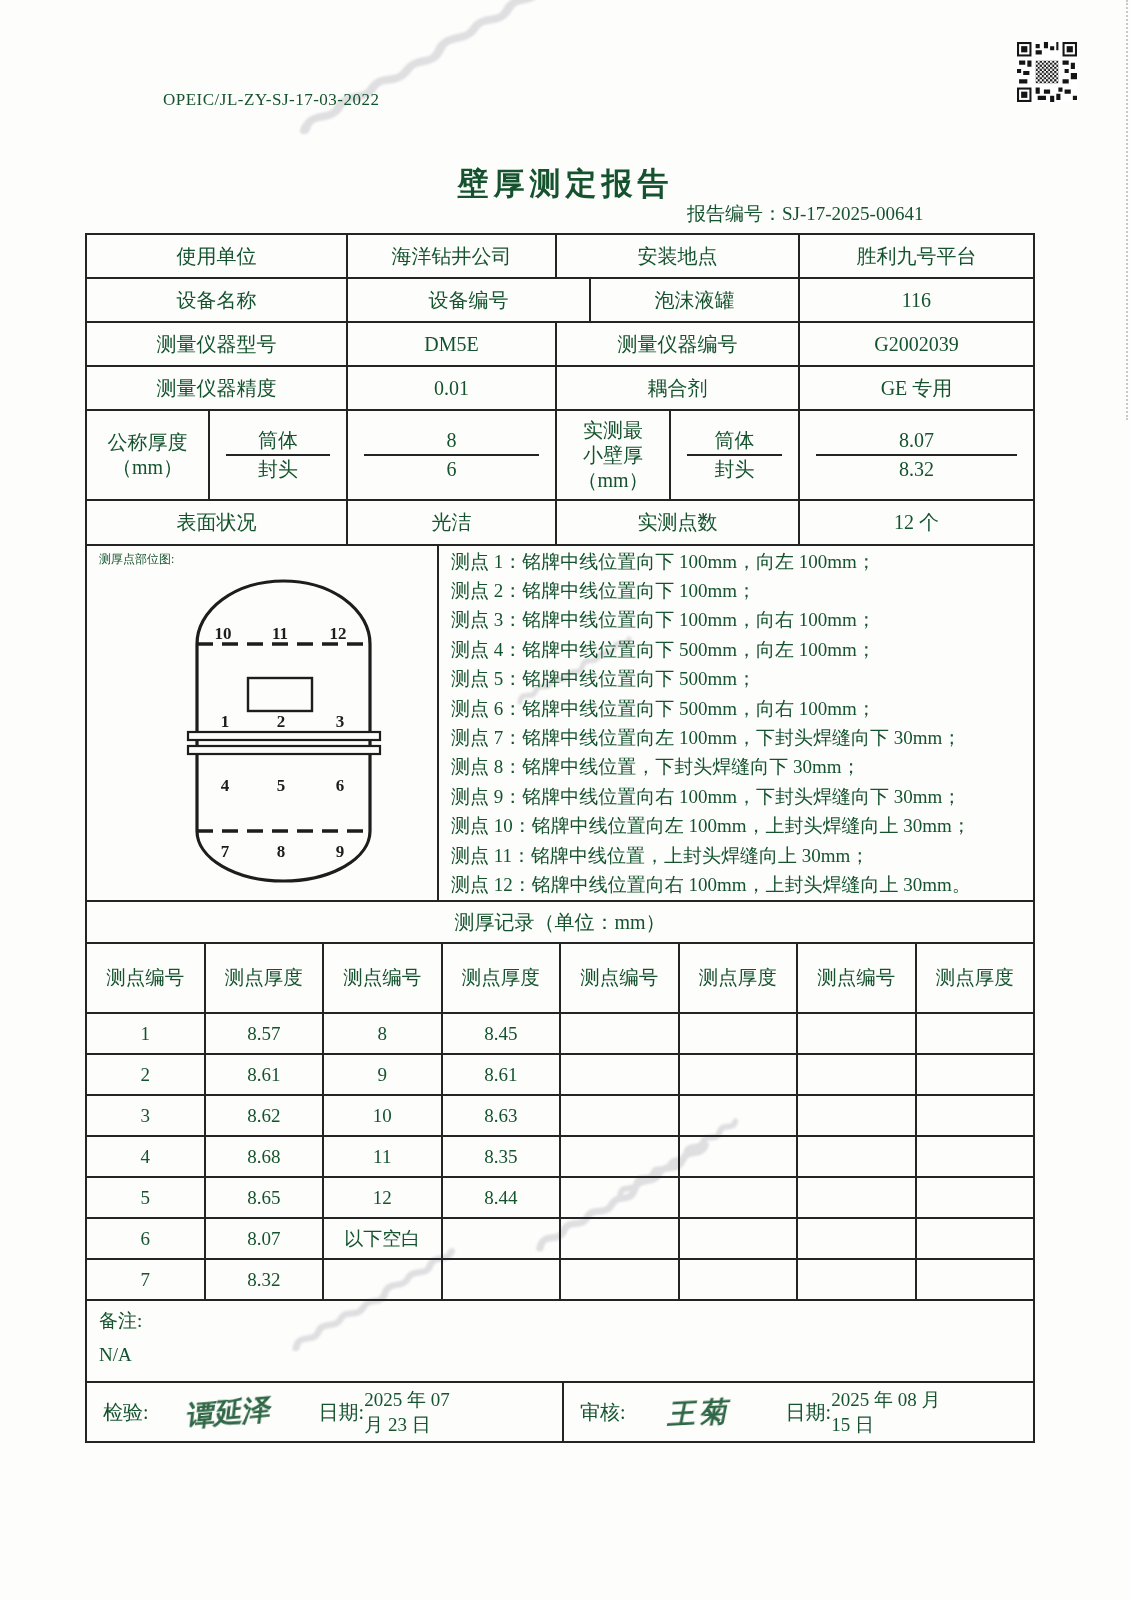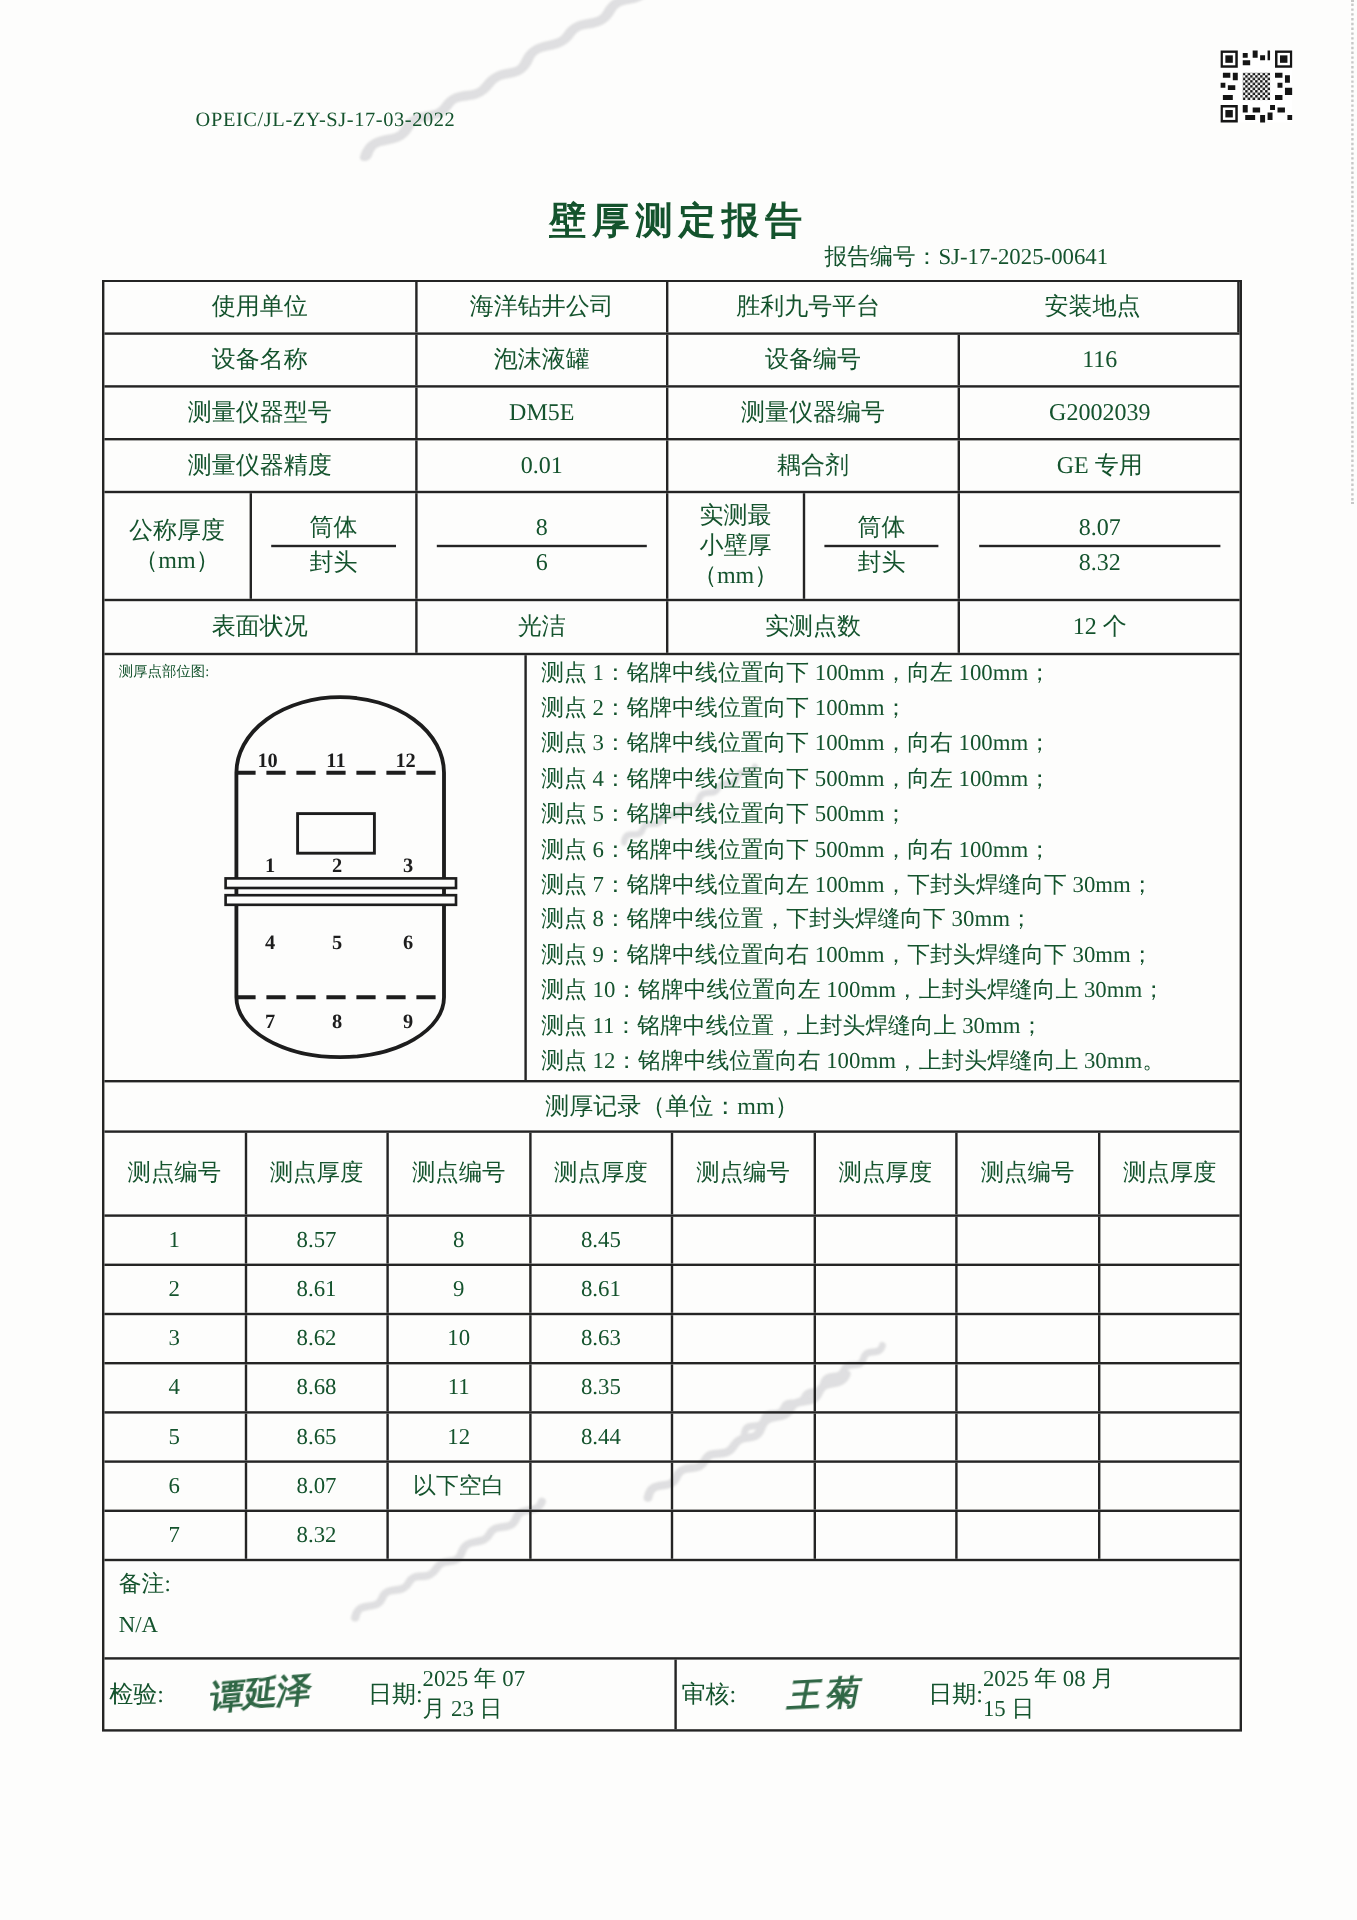--- a/index.html
+++ b/index.html
@@ -33,21 +33,21 @@
   .ptlist{flex-direction:column;align-items:flex-start;justify-content:center;
           padding-left:12px;font-size:19px;text-align:left;}
   .ptlist div{line-height:29.4px;white-space:nowrap;}
   .c8{flex:1;font-size:19px;}
   .hdr .c8{font-size:19.5px;}
   .notes{flex-direction:column;align-items:flex-start;justify-content:flex-start;
          padding:8px 0 0 12px;font-size:19px;text-align:left;border-radius:15px;}
   .notes .nv{margin-top:10px;}
   .signcell{justify-content:flex-start;}
   .signL{width:477px}
-  .slabel{margin-left:4px;font-size:20px;white-space:nowrap;}
+  .slabel{margin-left:16px;font-size:20px;white-space:nowrap;}
   .sig{width:160px;text-align:center;font-size:29px;font-weight:700;
        transform:rotate(-5deg) skewX(-12deg);letter-spacing:-1px;opacity:.88;filter:blur(.3px);}
   .sig.r{width:150px;font-size:28px;letter-spacing:4px;transform:rotate(-3deg) skewX(-14deg);}
   .dlabel{margin-left:10px;font-size:20px;white-space:nowrap;}
   .dateblk{flex:1;text-align:left;font-size:19px;line-height:25px;}
 </style>
 </head>
 <body>
 
 <div class="page">
@@ -94,27 +94,27 @@
   </svg>
 
   <div class="title">壁厚测定报告</div>
   <div class="report-no">报告编号：SJ-17-2025-00641</div>
 
   <div class="tbl">
 
     <div class="tr h44">
       <div class="td w1">使用单位</div>
       <div class="td w2">海洋钻井公司</div>
+      <div class="td w3">安装地点</div>
       <div class="td w4 end">胜利九号平台</div>
-      <div class="td w3">安装地点</div>
     </div>
     <div class="tr h44">
       <div class="td w1">设备名称</div>
+      <div class="td w3">设备编号</div>
       <div class="td w2">泡沫液罐</div>
-      <div class="td w3">设备编号</div>
       <div class="td w4 end">116</div>
     </div>
     <div class="tr h44">
       <div class="td w1">测量仪器型号</div>
       <div class="td w2">DM5E</div>
       <div class="td w3">测量仪器编号</div>
       <div class="td w4 end">G2002039</div>
     </div>
     <div class="tr h44">
       <div class="td w1">测量仪器精度</div>

